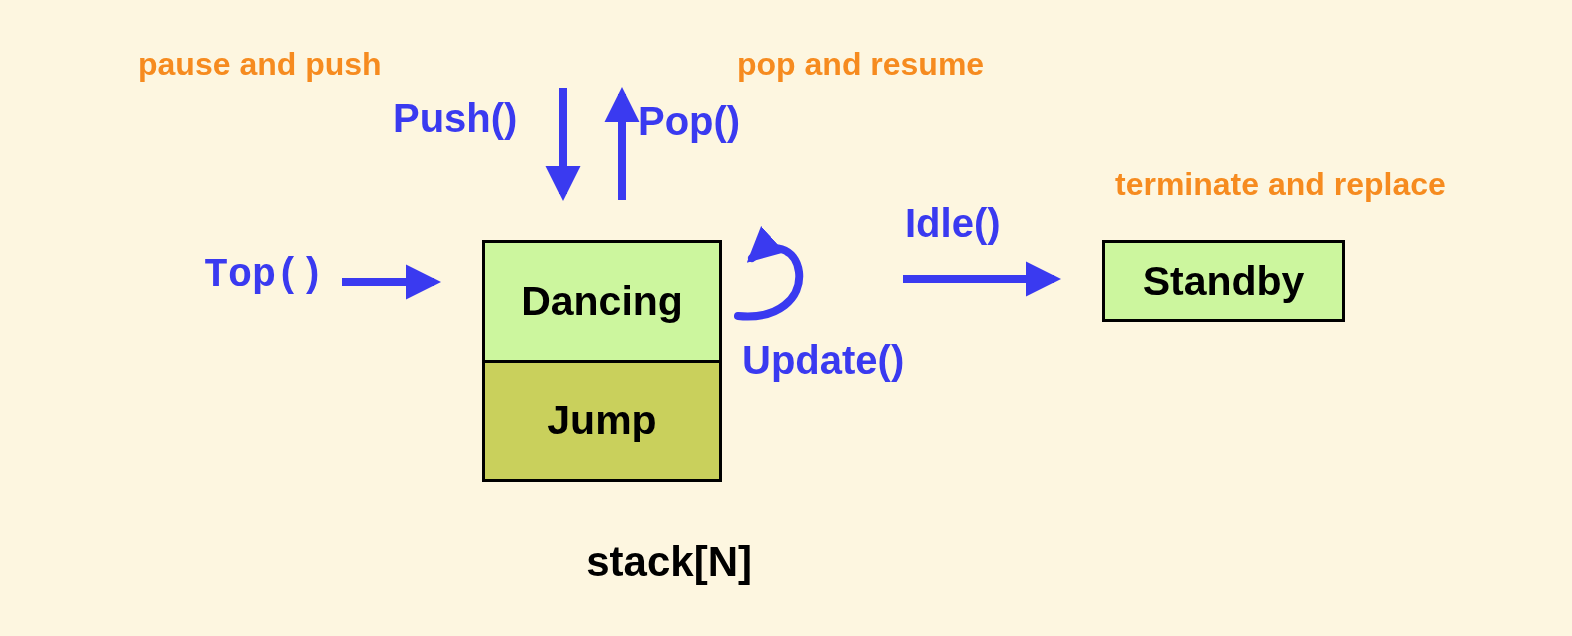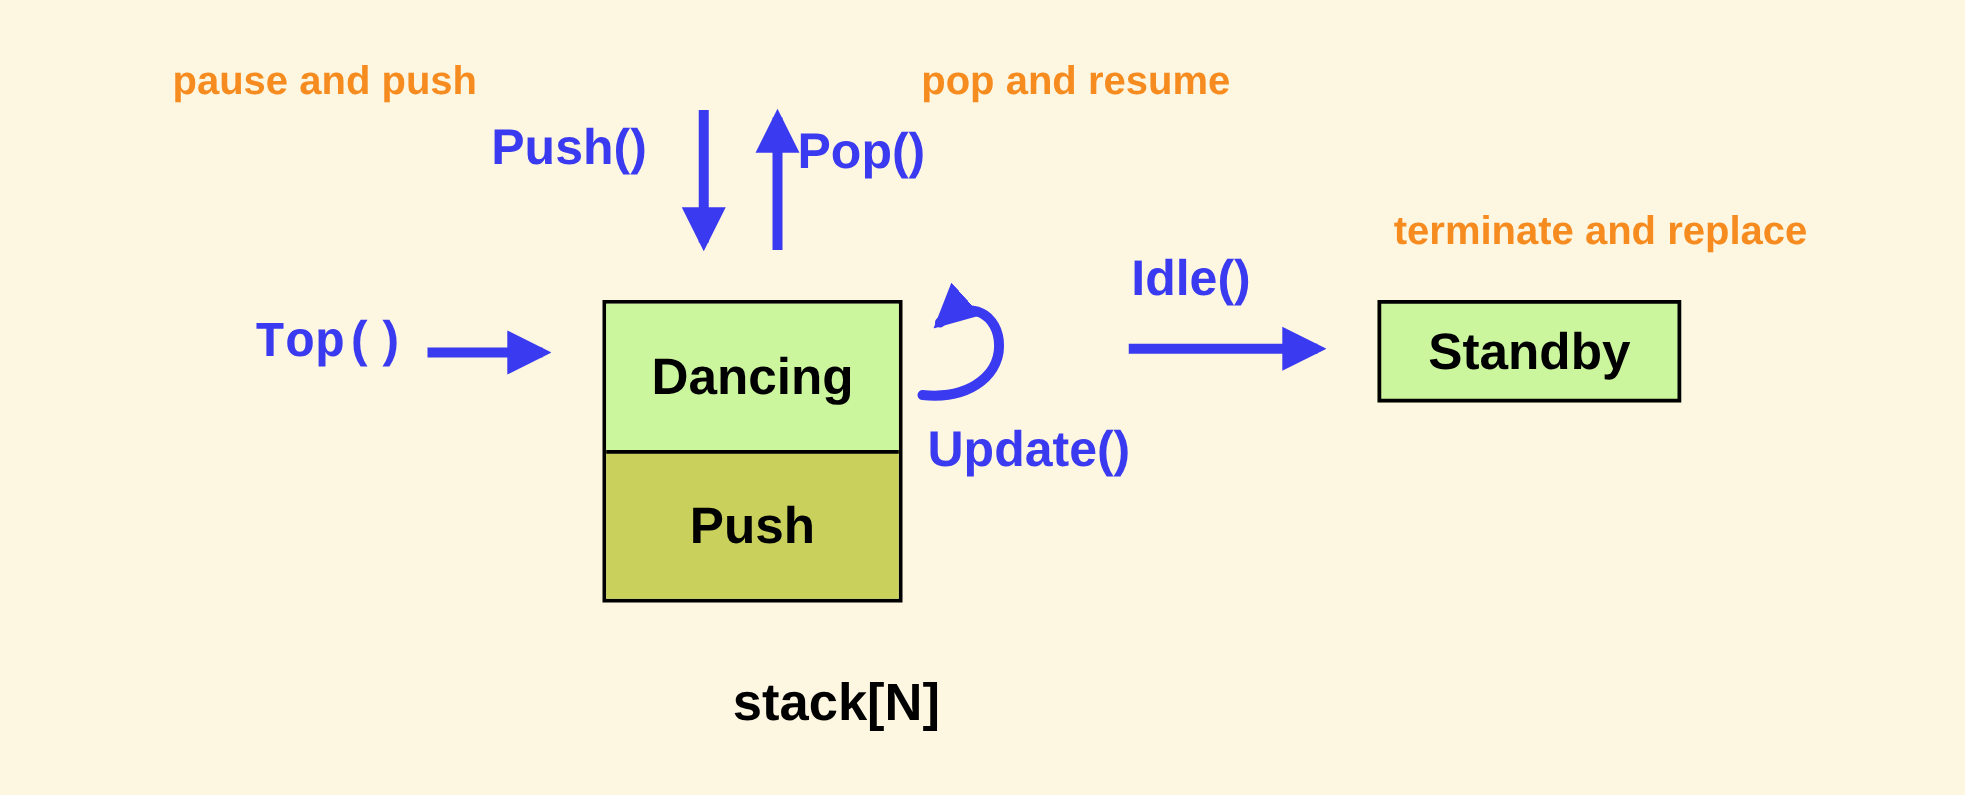--- a/index.html
+++ b/index.html
@@ -68,20 +68,20 @@
   <div class="lbl blue" style="left:638px;top:101px;">Pop()</div>
 
   <div class="lbl blue" style="left:204px;top:256px;font-family:Liberation Mono, monospace;">Top()</div>
 
   <div class="lbl blue" style="left:905px;top:203px;">Idle()</div>
 
   <div class="lbl blue" style="left:742px;top:340px;">Update()</div>
 
   <div class="stack-box">
     <div class="stack-row row-green">Dancing</div>
-    <div class="stack-row row-olive">Push</div>
+    <div class="stack-row row-olive">Jump</div>
   </div>
 
   <div class="standby-box">Standby</div>
 
   <div class="stack-caption ink">stack[N]</div>
 
 </div>
 
 </body></html>

